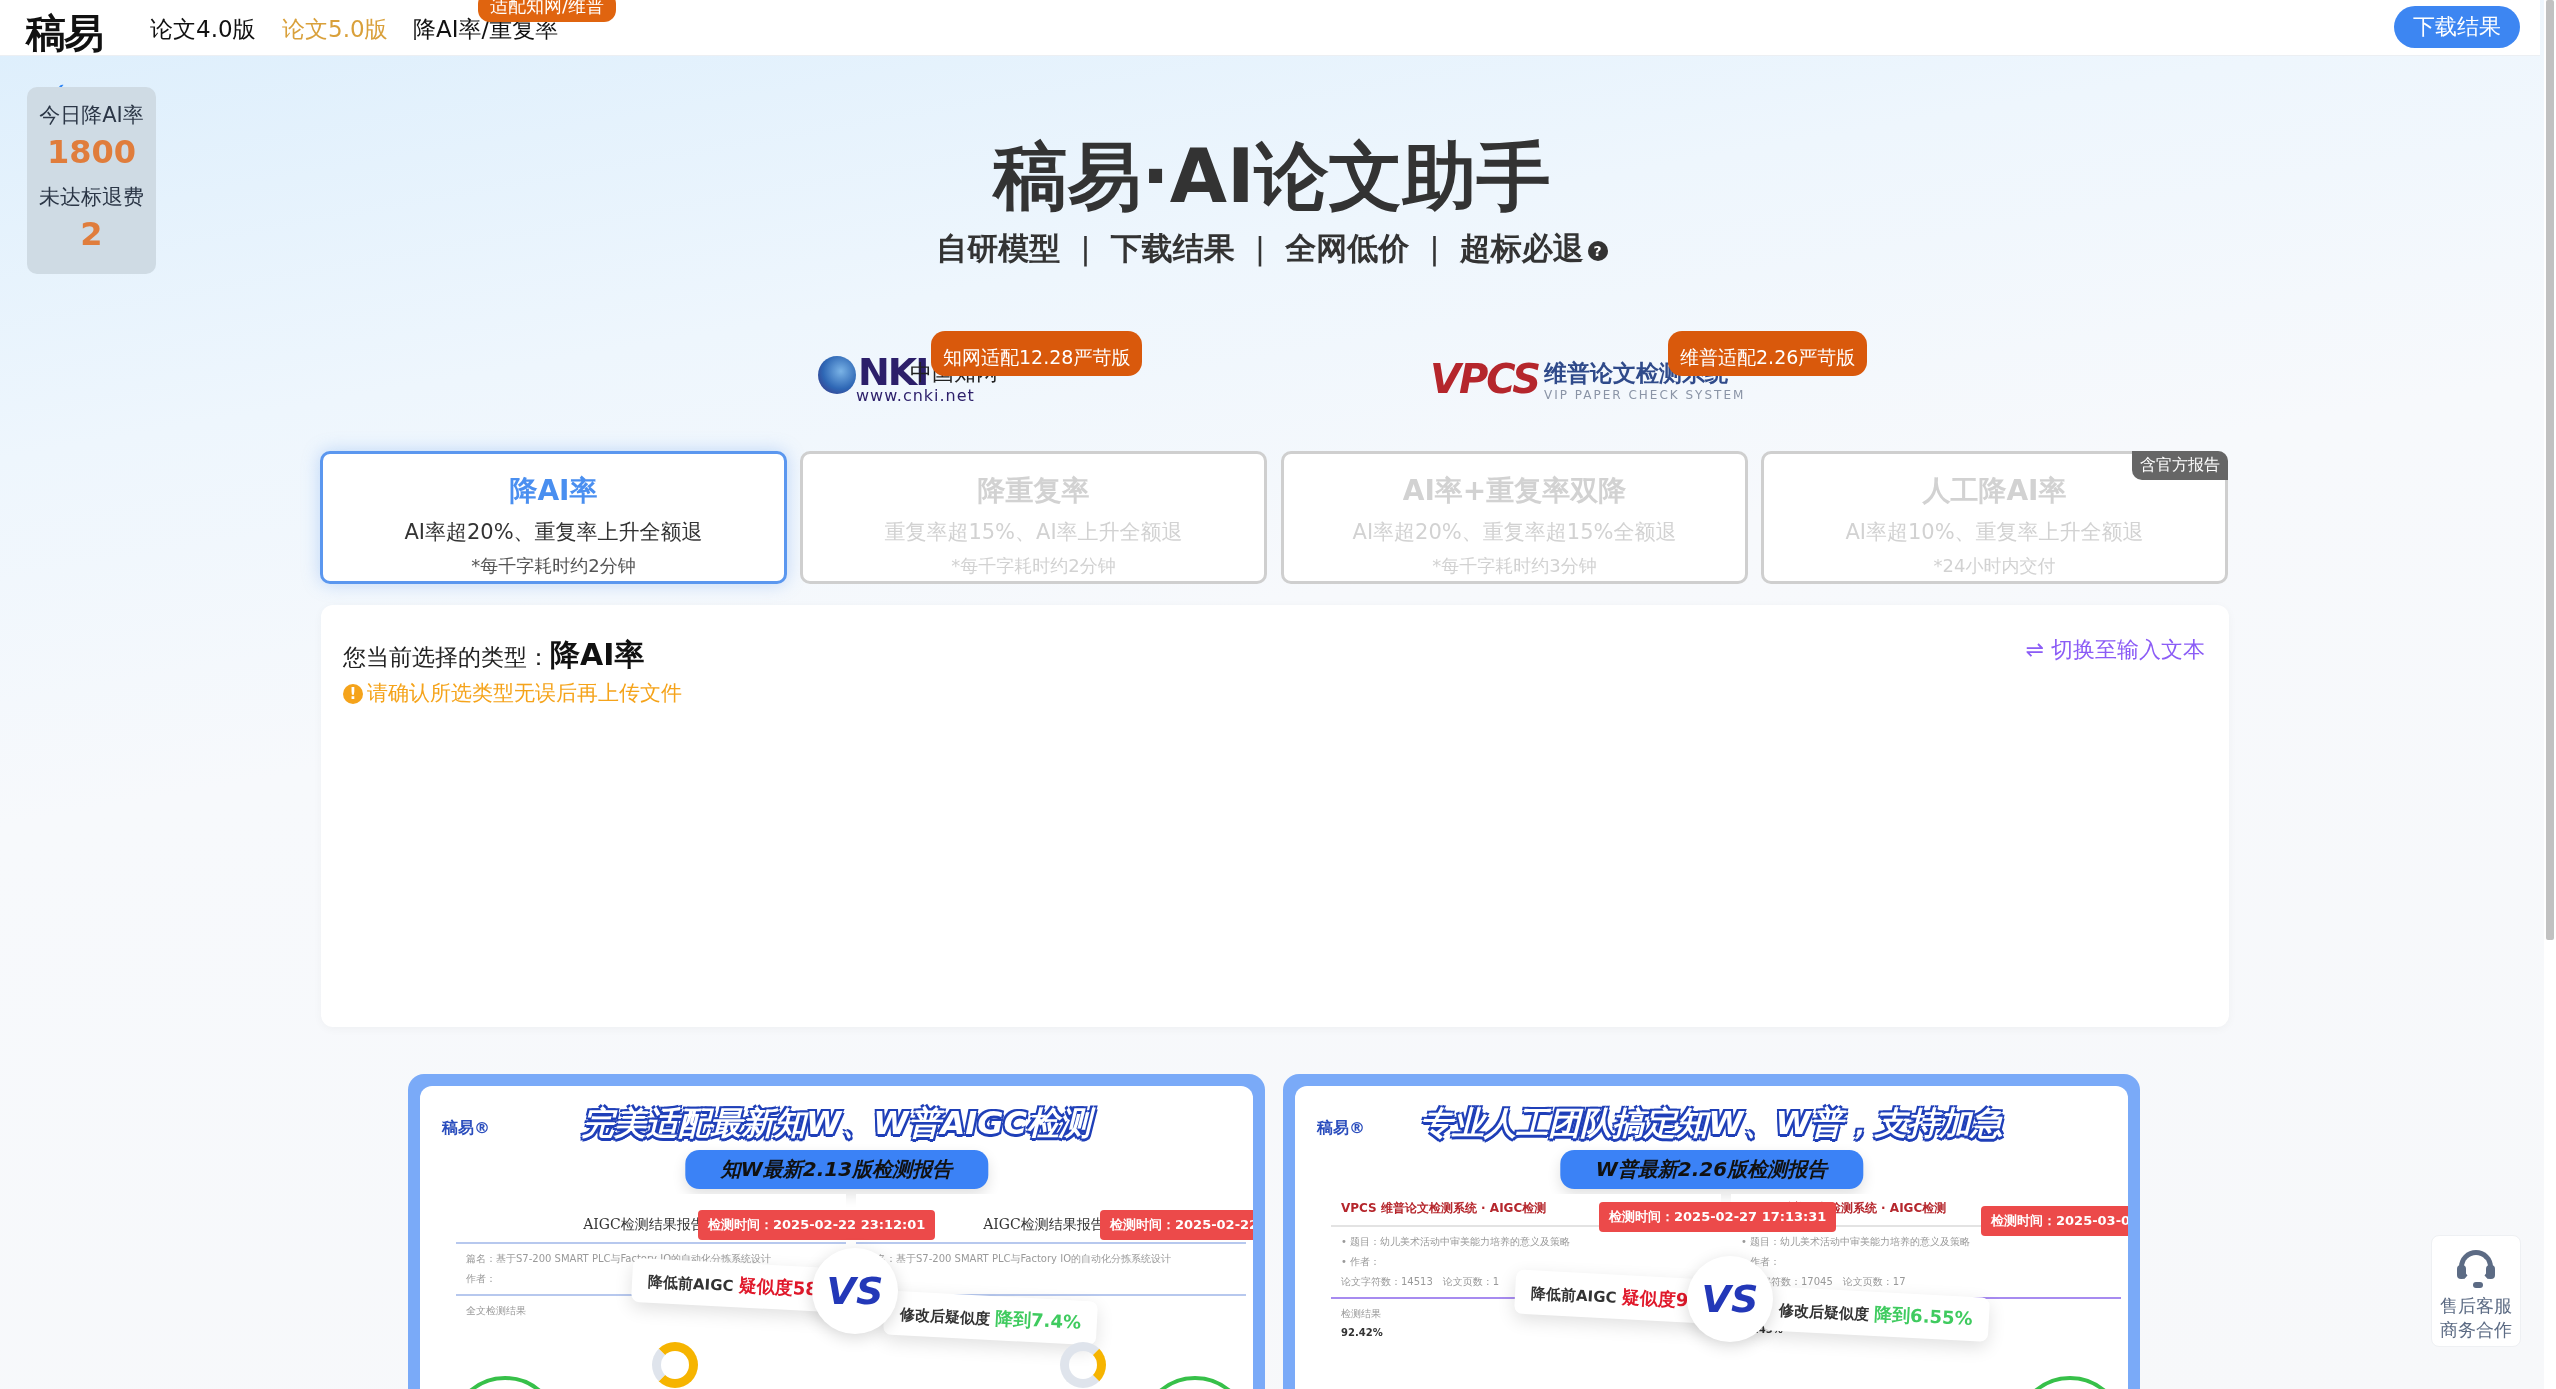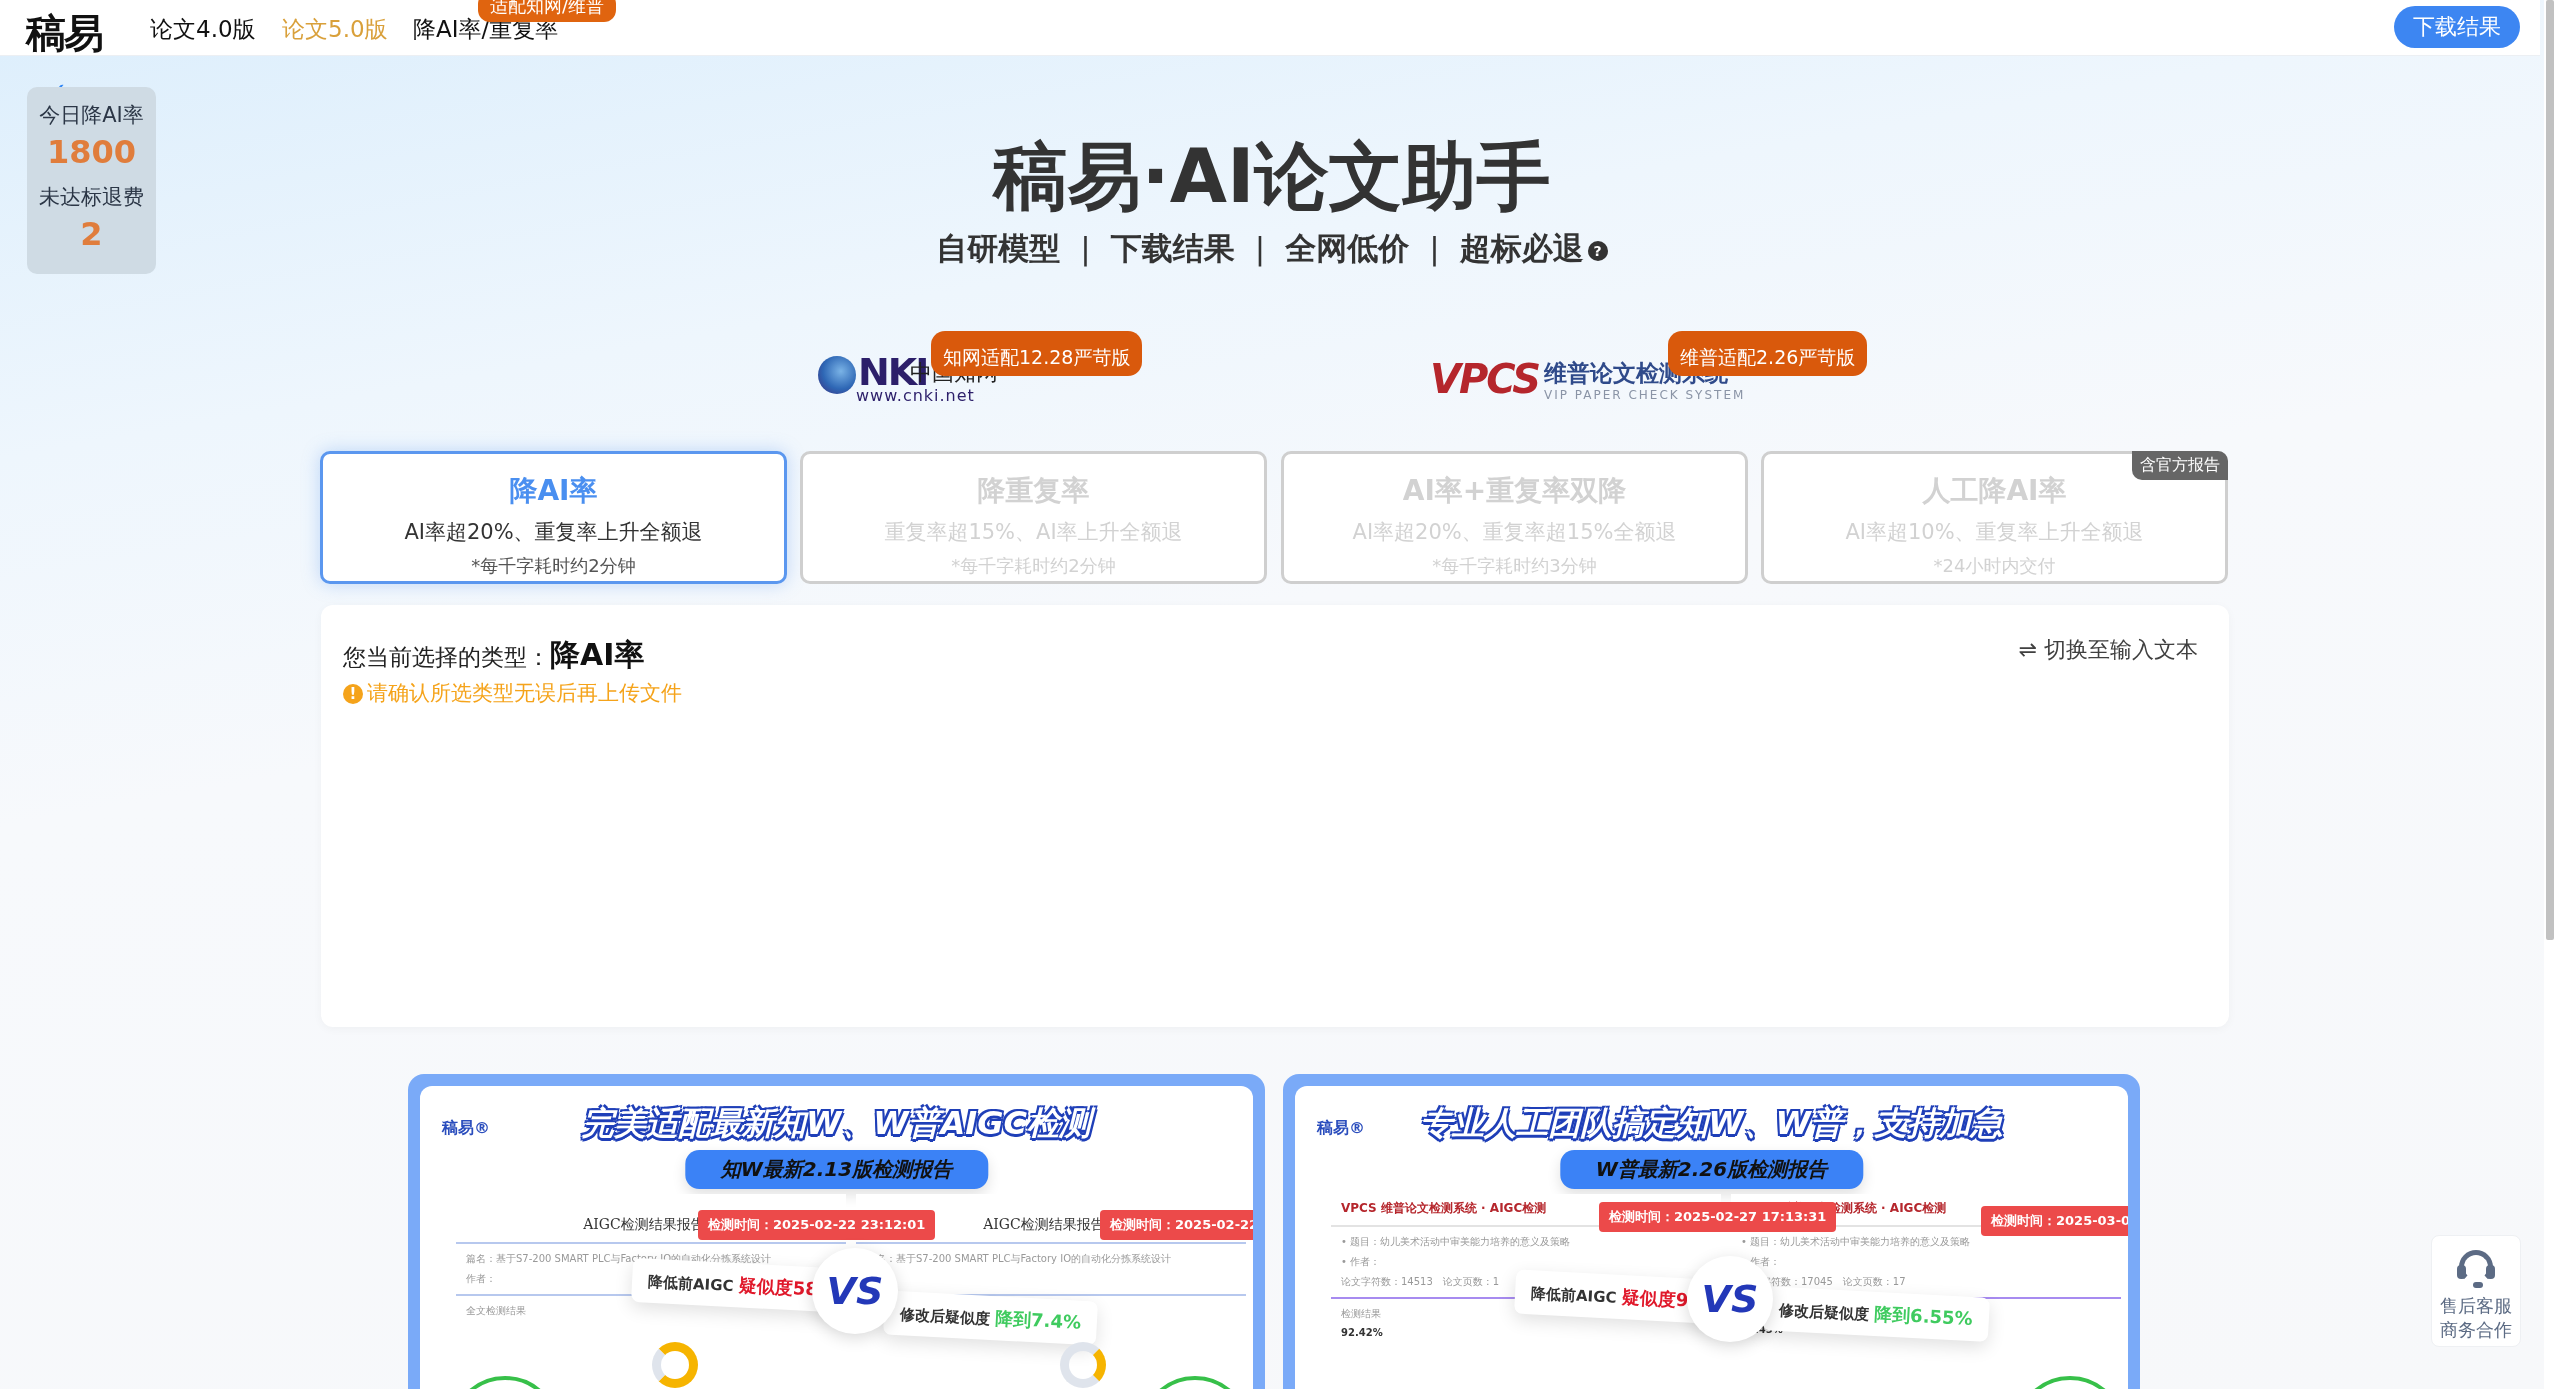--- a/index.html
+++ b/index.html
@@ -112,21 +112,21 @@
     background: #fff; border-radius: 12px; box-shadow: 0 2px 10px rgba(0,0,0,0.04);
   }
   .sel-label { position: absolute; left: 22px; top: 30px; font-size: 23px; color: #222; }
   .sel-label b { font-size: 30px; color: #111; }
   .warn { position: absolute; left: 22px; top: 74px; font-size: 21px; color: #f5a31a; }
   .warn .wi {
     display: inline-block; width: 20px; height: 20px; border-radius: 50%;
     background: #f5a31a; color: #fff; font-size: 15px; line-height: 20px; text-align: center;
     font-weight: bold; vertical-align: 1px; margin-right: 4px;
   }
-  .switch { position: absolute; right: 31px; top: 30px; font-size: 22px; color: #404040; cursor: pointer; }
+  .switch { position: absolute; right: 24px; top: 30px; font-size: 22px; color: #8b5cf6; cursor: pointer; }
   .upload {
     position: absolute; left: 22px; top: 116px; width: 1862px; height: 280px;
     border: 1px dashed #d8d8d8; border-radius: 4px; background: #fafbfc;
   }
   .upload-icon { position: absolute; left: 930px; top: 50px; width: 34px; height: 34px; }
   .upload-icon .arrow {
     position: absolute; left: 3px; top: 0; width: 0; height: 0;
     border-left: 14px solid transparent; border-right: 14px solid transparent; border-bottom: 14px solid #646b78;
   }
   .upload-icon .stem { position: absolute; left: 11px; top: 13px; width: 12px; height: 9px; background: #646b78; }

